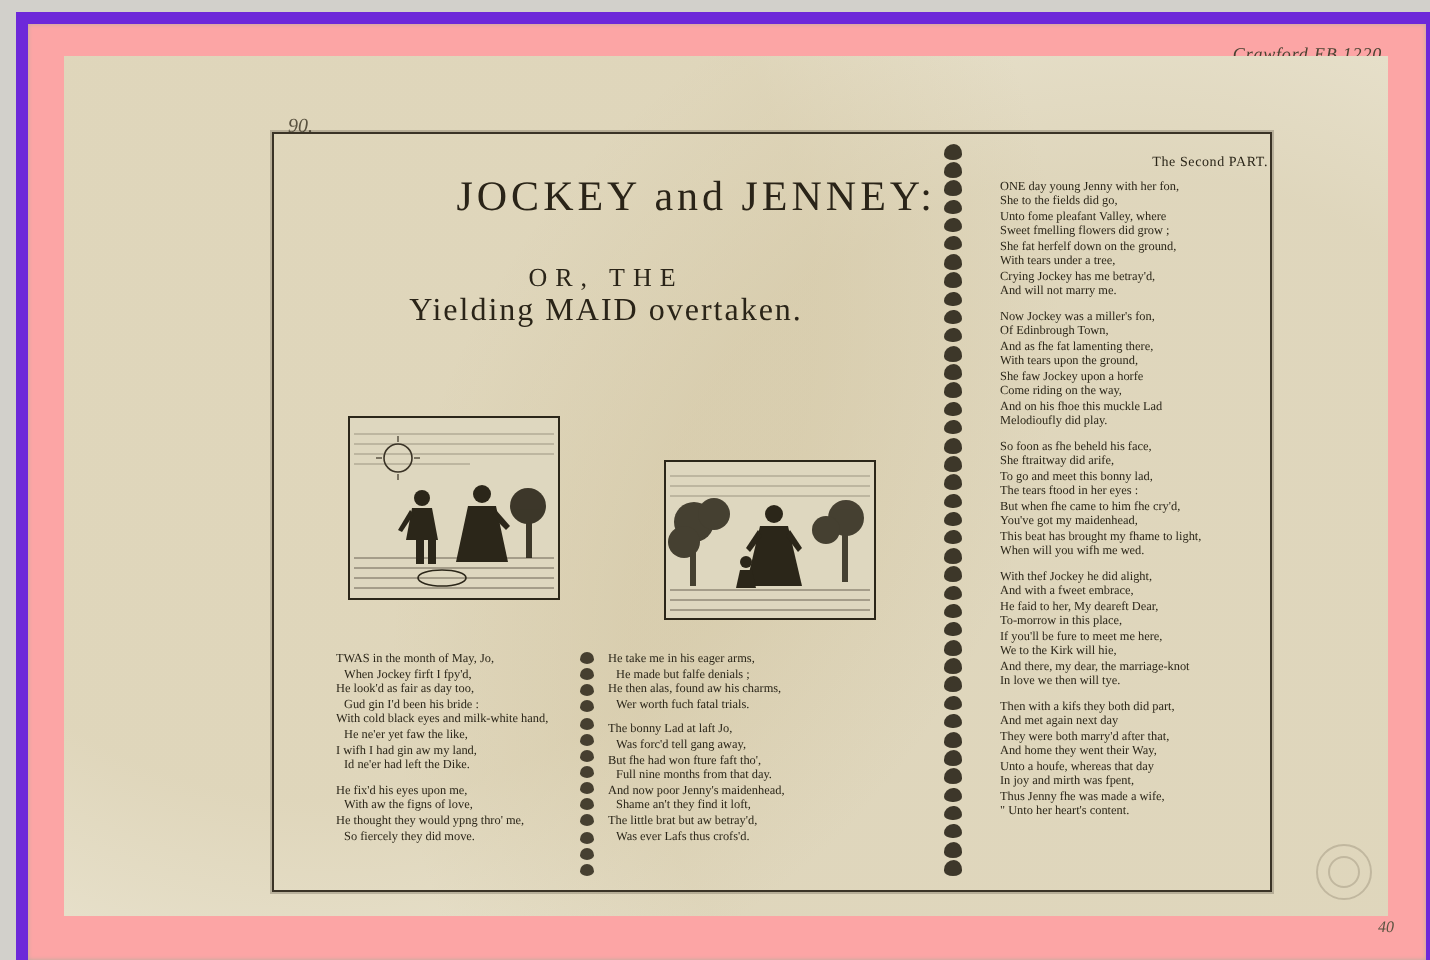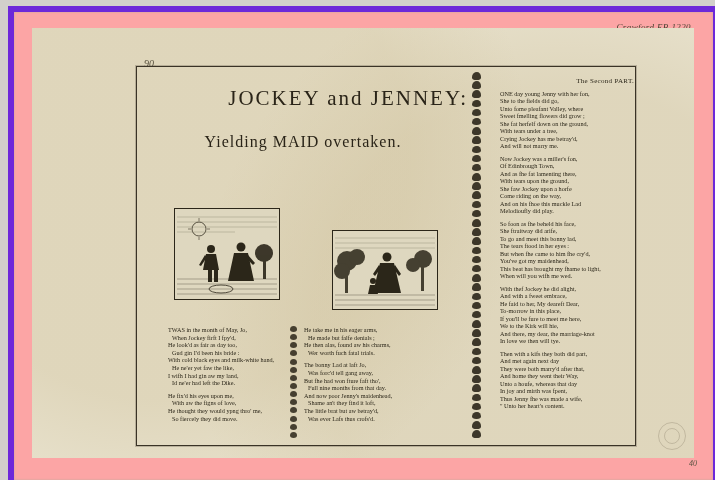--- a/index.html
+++ b/index.html
@@ -55,21 +55,21 @@
   .title{
     text-align:right;margin-top:18px;
     font-size:21px;letter-spacing:2px;color:#2a2418;
     font-family:"Liberation Serif", serif;
   }
   .orthe{
     text-align:center;margin-top:20px;
     font-size:13px;letter-spacing:4px;color:#2a2418;
   }
   .subtitle{
-    text-align:center;margin-top:22px;
+    text-align:center;
     font-size:16px;letter-spacing:1px;color:#2a2418;
   }
   
   .cuts{position:absolute;left:0;top:140px;width:330px;height:110px;}
   .cut{
     position:absolute;border:1.2px solid #2b2619;background:#ddd6bd;
     overflow:hidden;
   }
   .cut1{left:36px;top:0;width:104px;height:90px;}
   .cut2{left:194px;top:22px;width:104px;height:78px;}
@@ -135,20 +135,21 @@
     <div class="shelfmark">Crawford.EB.1220</div>
 
     <div class="sheet">
 
       <div class="penciltop">90.</div>
 
       <div class="printblock"></div>
 
       <div class="left">
         <div class="title">JOCKEY and JENNEY:</div>
+        <div class="orthe">OR, THE</div>
         <div class="subtitle">Yielding MAID overtaken.</div>
 
         <div class="cuts">
           <div class="cut cut1">
             <svg width="104" height="90" viewBox="0 0 104 90">
               <rect x="0" y="0" width="104" height="90" fill="#ded7bf"></rect>
 
               <g stroke="#3a3326" stroke-width="0.4" opacity="0.5">
                 <line x1="2" y1="8" x2="102" y2="8"></line>
                   <line x1="2" y1="13" x2="102" y2="13"></line>

